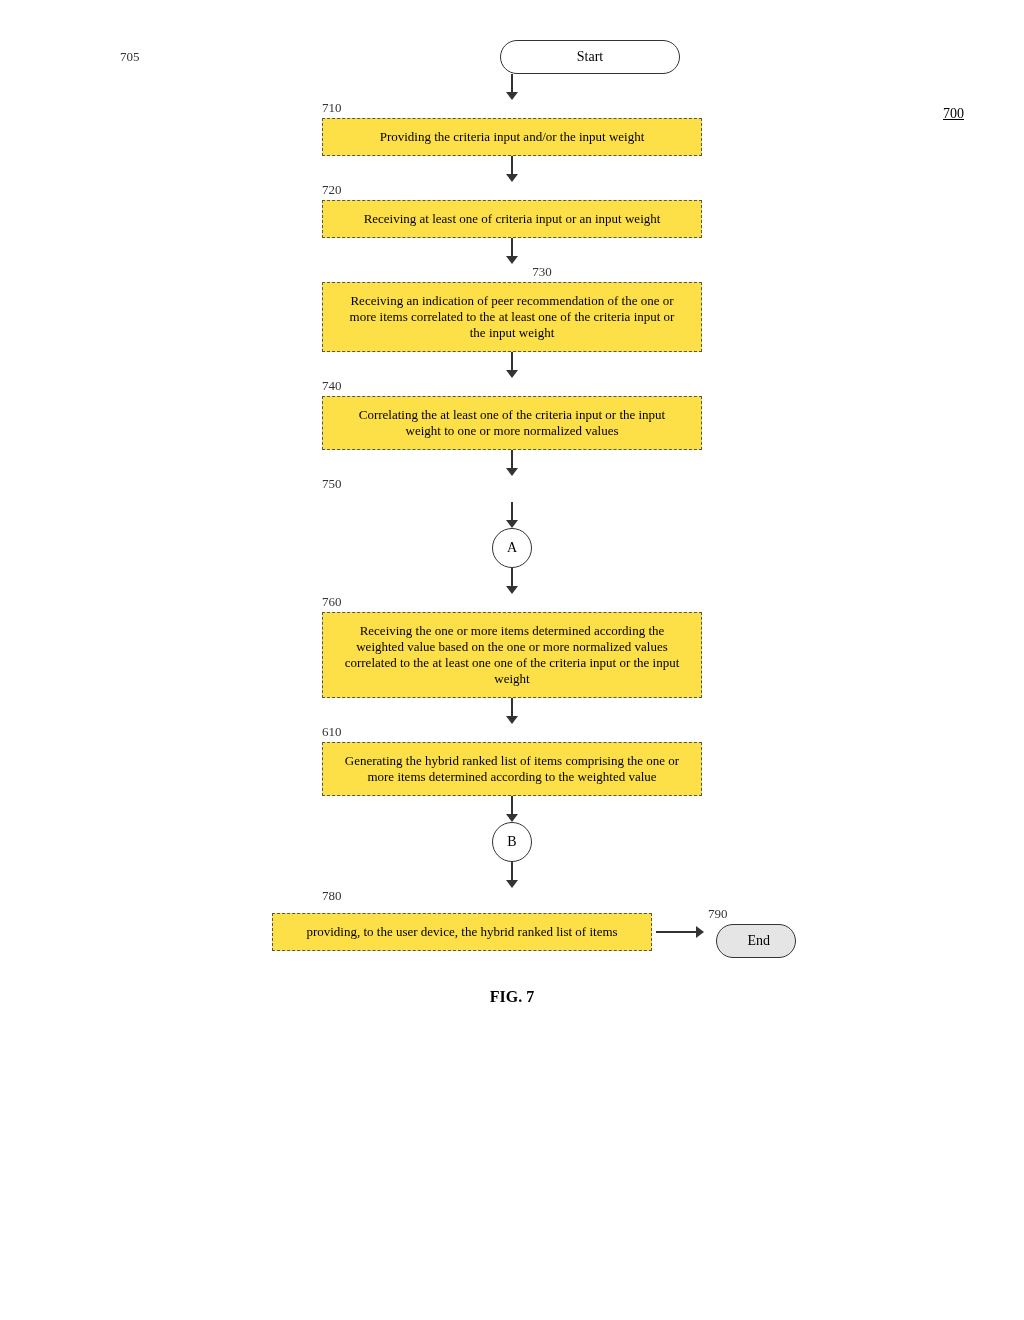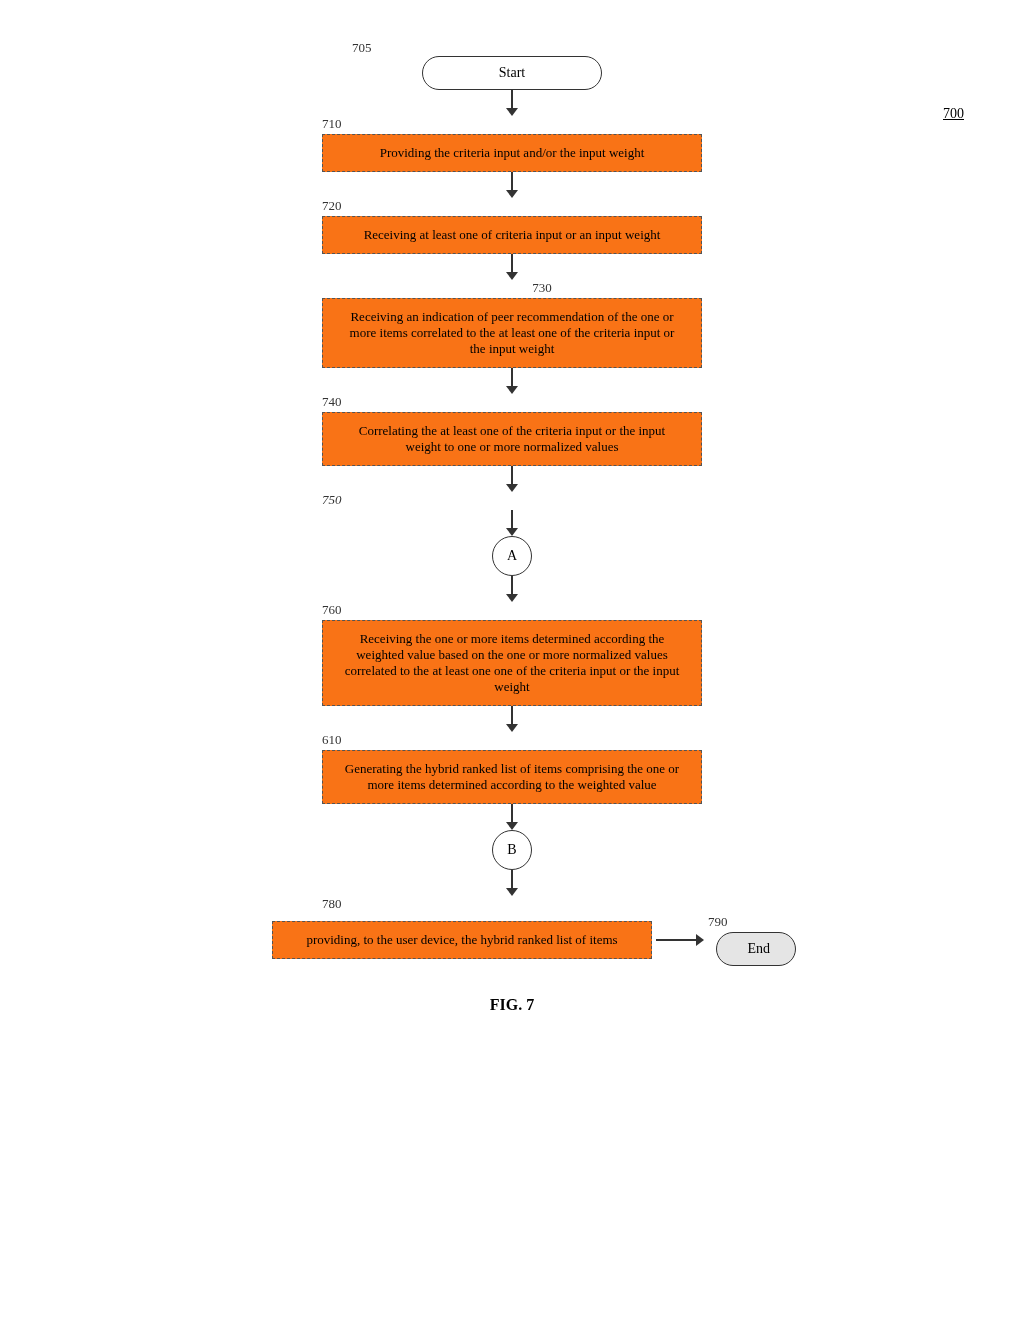--- a/index.html
+++ b/index.html
@@ -55,21 +55,21 @@
       font-size: 14px;
       background: #fff;
       min-width: 180px;
     }
 
     .rect-box {
       border: 1.5px dashed #555;
       padding: 10px 20px;
       text-align: center;
       font-size: 13px;
-      background: #f97316;
+      background: #fde047;
       width: 380px;
     }
 
     .circle-connector {
       border: 1.5px solid #333;
       border-radius: 50%;
       width: 40px;
       height: 40px;
       display: flex;
       align-items: center;
@@ -149,21 +149,21 @@
 <body>
 
 <div class="page">
 
 
   <div class="ref-700" style="text-decoration:underline;">700</div>
 
   <div class="diagram">
     <div class="flow-container">
 
-      <div style="display:flex; flex-direction:column; align-items:center; width:100%;">
+      <div style="display:flex; flex-direction:row; width:100%;">
         <div style="display:flex; align-items:center; width:380px; justify-content:flex-start; margin-left:60px;">
           <span class="ref-label">705</span>
         </div>
         <div class="rounded-box">
           <span>Start</span>
         </div>
       </div>
 
       <div class="arrow-down">
         <div class="arrow-line" style="height:18px;"></div>
@@ -212,21 +212,21 @@
       <div class="rect-box">
         <span>Correlating the at least one of the criteria input or the input weight to one or more normalized values</span>
       </div>
 
       <div class="arrow-down">
         <div class="arrow-line" style="height:18px;"></div>
         <div class="arrow-head-down"></div>
       </div>
 
       <div style="display:flex; flex-direction:column; align-items:flex-start; width:500px;">
-        <span class="ref-label" style="margin-left:60px; margin-bottom:2px;font-style:italic;">750</span>
+        <span class="ref-label" style="margin-left:60px; margin-bottom:10px;">750</span>
       </div>
 
       <div class="arrow-down">
         <div class="arrow-line" style="height:18px;"></div>
         <div class="arrow-head-down"></div>
       </div>
 
       <div class="circle-connector">
         <span>A</span>
       </div>

